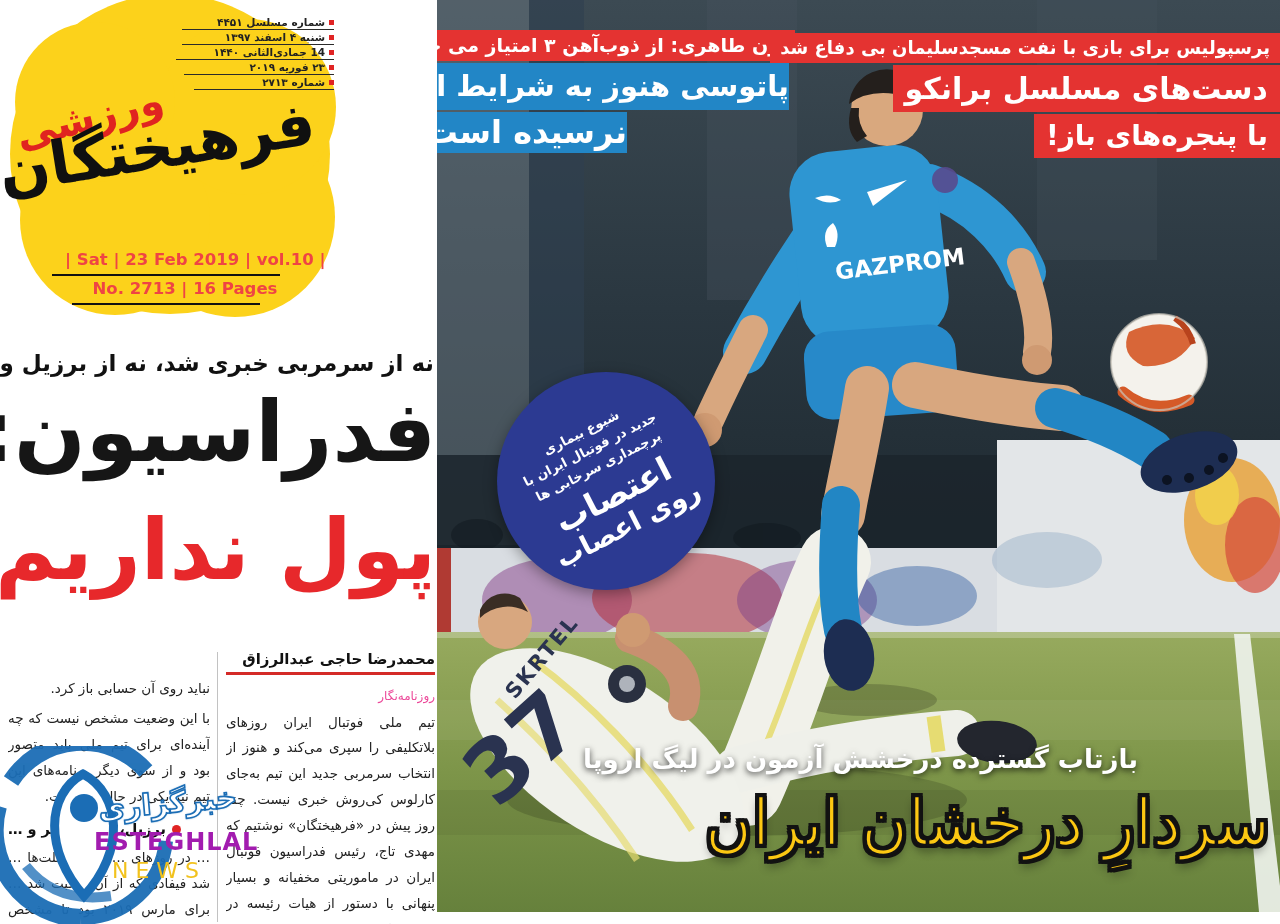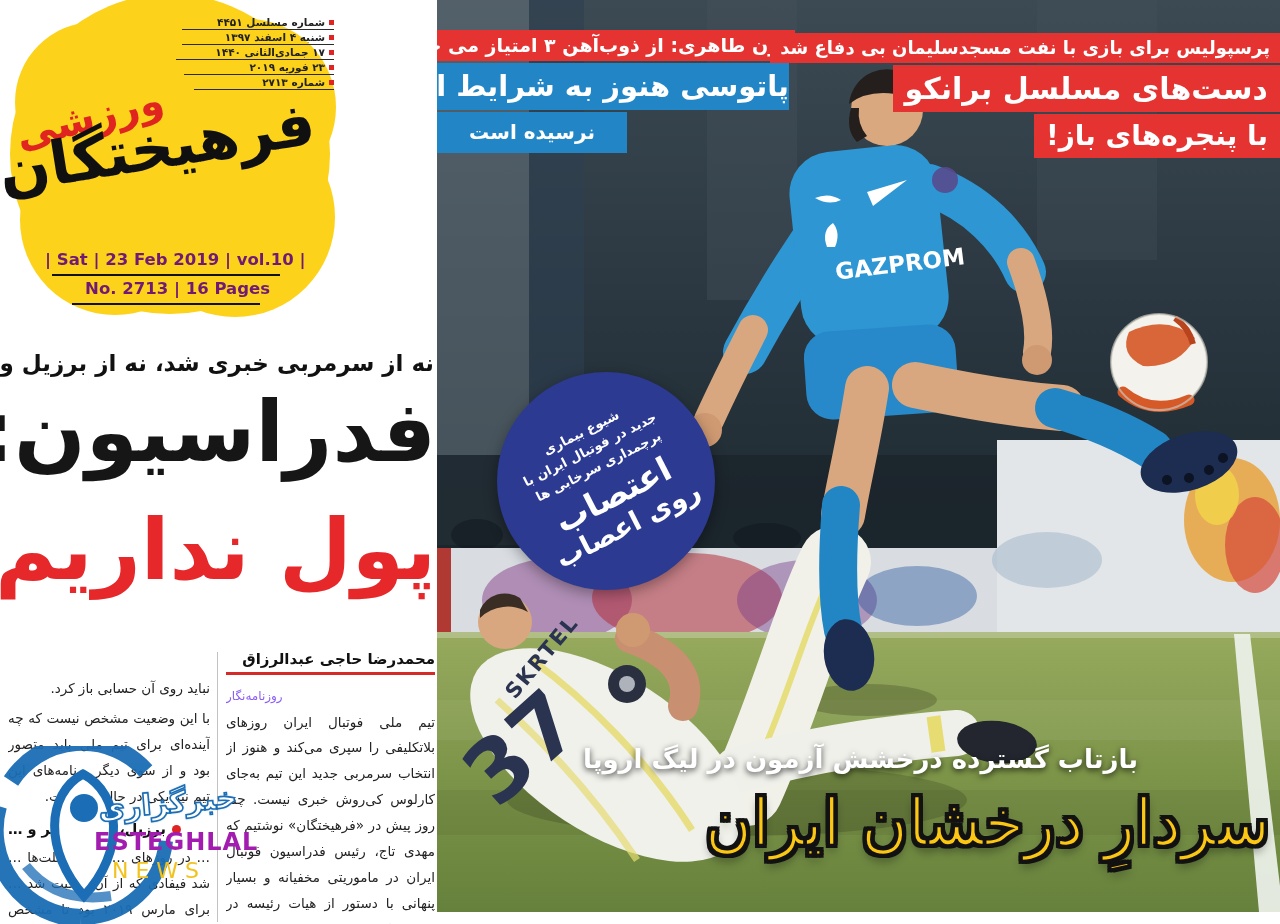--- a/index.html
+++ b/index.html
@@ -7,35 +7,35 @@
   .page{position:relative;width:1280px;height:924px;background:#ffffff;overflow:hidden;margin:0 auto;}
   .abs{position:absolute;}
   .rtl{direction:rtl;unicode-bidi:embed;}
   
   .date-row{position:absolute;right:16px;display:flex;flex-direction:row-reverse;align-items:flex-end;
     border-bottom:1.6px solid #2a2a2a;padding-bottom:1px;justify-content:flex-start;}
   .date-row .sq{width:5px;height:5px;background:#e02424;margin:0 0 3px 4px;flex:none;}
   .date-row .dtxt{font-size:10.5px;font-weight:bold;color:#222;white-space:nowrap;direction:rtl;}
   .m-title{font-weight:bold;color:#101010;transform:rotate(-9deg);letter-spacing:-2px;}
   .m-badge{font-weight:bold;color:#e02420;transform:rotate(-14deg);}
-  .m-en{font-weight:bold;color:#701a75;text-align:right;font-size:16.5px;white-space:nowrap;}
+  .m-en{font-weight:bold;color:#ef4444;text-align:center;font-size:16.5px;white-space:nowrap;margin-left:20px;}
   .m-line{height:2px;background:#111;}
   
   .bar{position:absolute;color:#fff;font-weight:bold;text-align:center;white-space:nowrap;}
   .bar.red{background:#e43331;}
   .bar.blue{background:#2286c6;}
   
   .lead-kicker{font-size:23px;font-weight:bold;color:#111;text-align:right;white-space:nowrap;}
   .lead-big{font-size:84px;font-weight:bold;text-align:right;white-space:nowrap;line-height:1.15;letter-spacing:-2px;}
   
   .col{font-size:13.5px;line-height:1.92;color:#232323;text-align:justify;direction:rtl;}
   .col p{margin:0 0 4px 0;}
   .byline{font-size:15px;font-weight:bold;color:#111;direction:rtl;text-align:right;margin:0;}
   .byrule{height:2.5px;background:#d42a28;margin:4px 0 3px 0;}
-  .role{font-size:12px;color:#8b5cf6;direction:rtl;text-align:left;margin:14px 0 7px 0;}
+  .role{font-size:12px;color:#ec4899;direction:rtl;text-align:right;margin:14px 0 7px 0;}
   .bullet-head{display:flex;flex-direction:row;justify-content:flex-end;align-items:center;direction:rtl;
     font-size:14.5px;font-weight:bold;color:#111;margin:6px 0 2px 0;}
   .bullet-head .dot{width:9px;height:9px;border-radius:50%;background:#e02424;margin-left:6px;flex:none;}
   
   .badge{border-radius:50%;background:#2c3a92;box-shadow:0 4px 14px rgba(0,0,0,.35);
     display:flex;align-items:center;justify-content:center;}
   .badge-inner{transform:rotate(-27deg);text-align:center;color:#fff;direction:rtl;}
   .badge-small{font-size:13px;font-weight:bold;line-height:1.45;white-space:nowrap;}
   .badge-big1{font-size:33px;font-weight:bold;line-height:1.1;margin-top:4px;}
   .badge-big2{font-size:27px;font-weight:bold;line-height:1.1;}
@@ -196,21 +196,21 @@
     <div class="date-row" style="top:24px;width:152px;">
       <span class="sq"></span>
       <span class="dtxt">شماره مسلسل ۴۴۵۱</span>
       </div>
     <div class="date-row" style="top:39px;width:152px;">
       <span class="sq"></span>
       <span class="dtxt">شنبه ۴ اسفند ۱۳۹۷</span>
       </div>
     <div class="date-row" style="top:54px;width:158px;">
       <span class="sq"></span>
-      <span class="dtxt">۱۷ جمادی‌الثانی ۱۴۴۰</span>
+      <span class="dtxt">14 جمادی‌الثانی ۱۴۴۰</span>
       </div>
     <div class="date-row" style="top:69px;width:150px;">
       <span class="sq"></span>
       <span class="dtxt">۲۳ فوریه ۲۰۱۹</span>
       </div>
     <div class="date-row" style="top:84px;width:140px;">
       <span class="sq"></span>
       <span class="dtxt">شماره ۲۷۱۳</span>
       </div>
     
@@ -218,21 +218,21 @@
     <div class="abs m-title rtl" style="left:26px;top:118px;width:290px;text-align:center;font-size:60px;">فرهیختگان</div>
     
     <div class="abs m-en" style="left:45px;top:258px;width:240px;">| Sat | 23 Feb 2019 | vol.10 |</div>
     <div class="abs m-line" style="left:52px;top:282px;width:228px;"></div>
     <div class="abs m-en" style="left:60px;top:287px;width:210px;">No. 2713 | 16 Pages</div>
     <div class="abs m-line" style="left:72px;top:311px;width:188px;"></div>
   </div>
 
   <div class="bar red rtl" style="left:437px;top:30px;width:358px;height:31px;font-size:19px;line-height:31px;">بیژن طاهری: از ذوب‌آهن ۳ امتیاز می خواهیم</div>
   <div class="bar blue rtl" style="left:437px;top:63px;width:352px;height:47px;font-size:29px;line-height:47px;">پاتوسی هنوز به شرایط ایده آل</div>
-  <div class="bar blue rtl" style="left:437px;top:112px;width:190px;height:41px;font-size:20px;line-height:41px;">نرسیده است</div>
+  <div class="bar blue rtl" style="left:437px;top:112px;width:190px;height:41px;font-size:32px;line-height:41px;">نرسیده است</div>
 
   <div class="bar red rtl" style="right:0;top:33px;height:30px;font-size:18px;line-height:30px;padding:0 10px;">پرسپولیس برای بازی با نفت مسجدسلیمان بی دفاع شد</div>
   <div class="bar red rtl" style="right:0;top:65px;height:47px;font-size:30px;line-height:47px;padding:0 12px;">دست‌های مسلسل برانکو</div>
   <div class="bar red rtl" style="right:0;top:114px;height:44px;font-size:28px;line-height:44px;padding:0 12px;">با پنجره‌های باز!</div>
 
   <div class="abs badge" style="left:497px;top:372px;width:218px;height:218px;">
     <div class="badge-inner">
       <div class="badge-small">شیوع بیماری</div>
       <div class="badge-small">جدید در فوتبال ایران با</div>
       <div class="badge-small">پرچمداری سرخابی ها</div>

